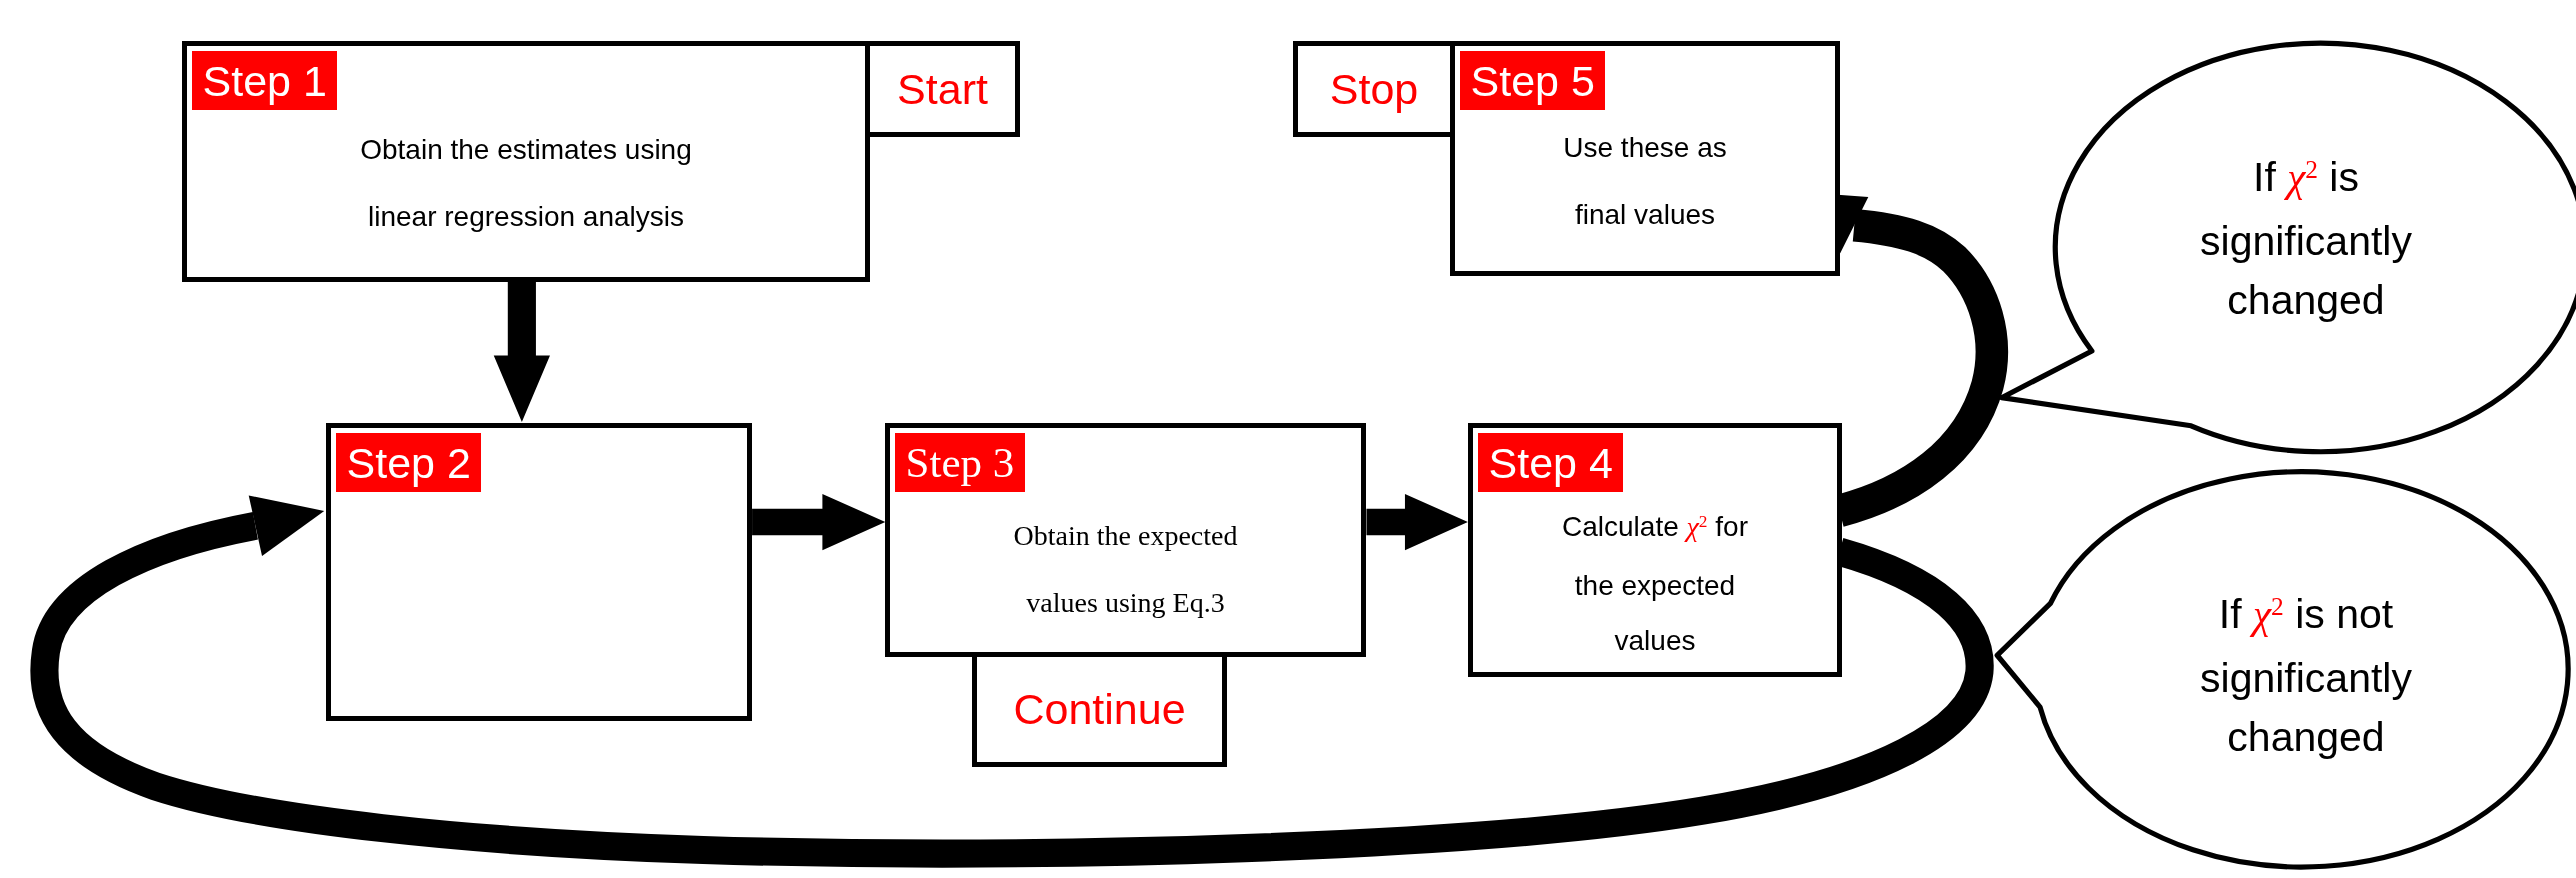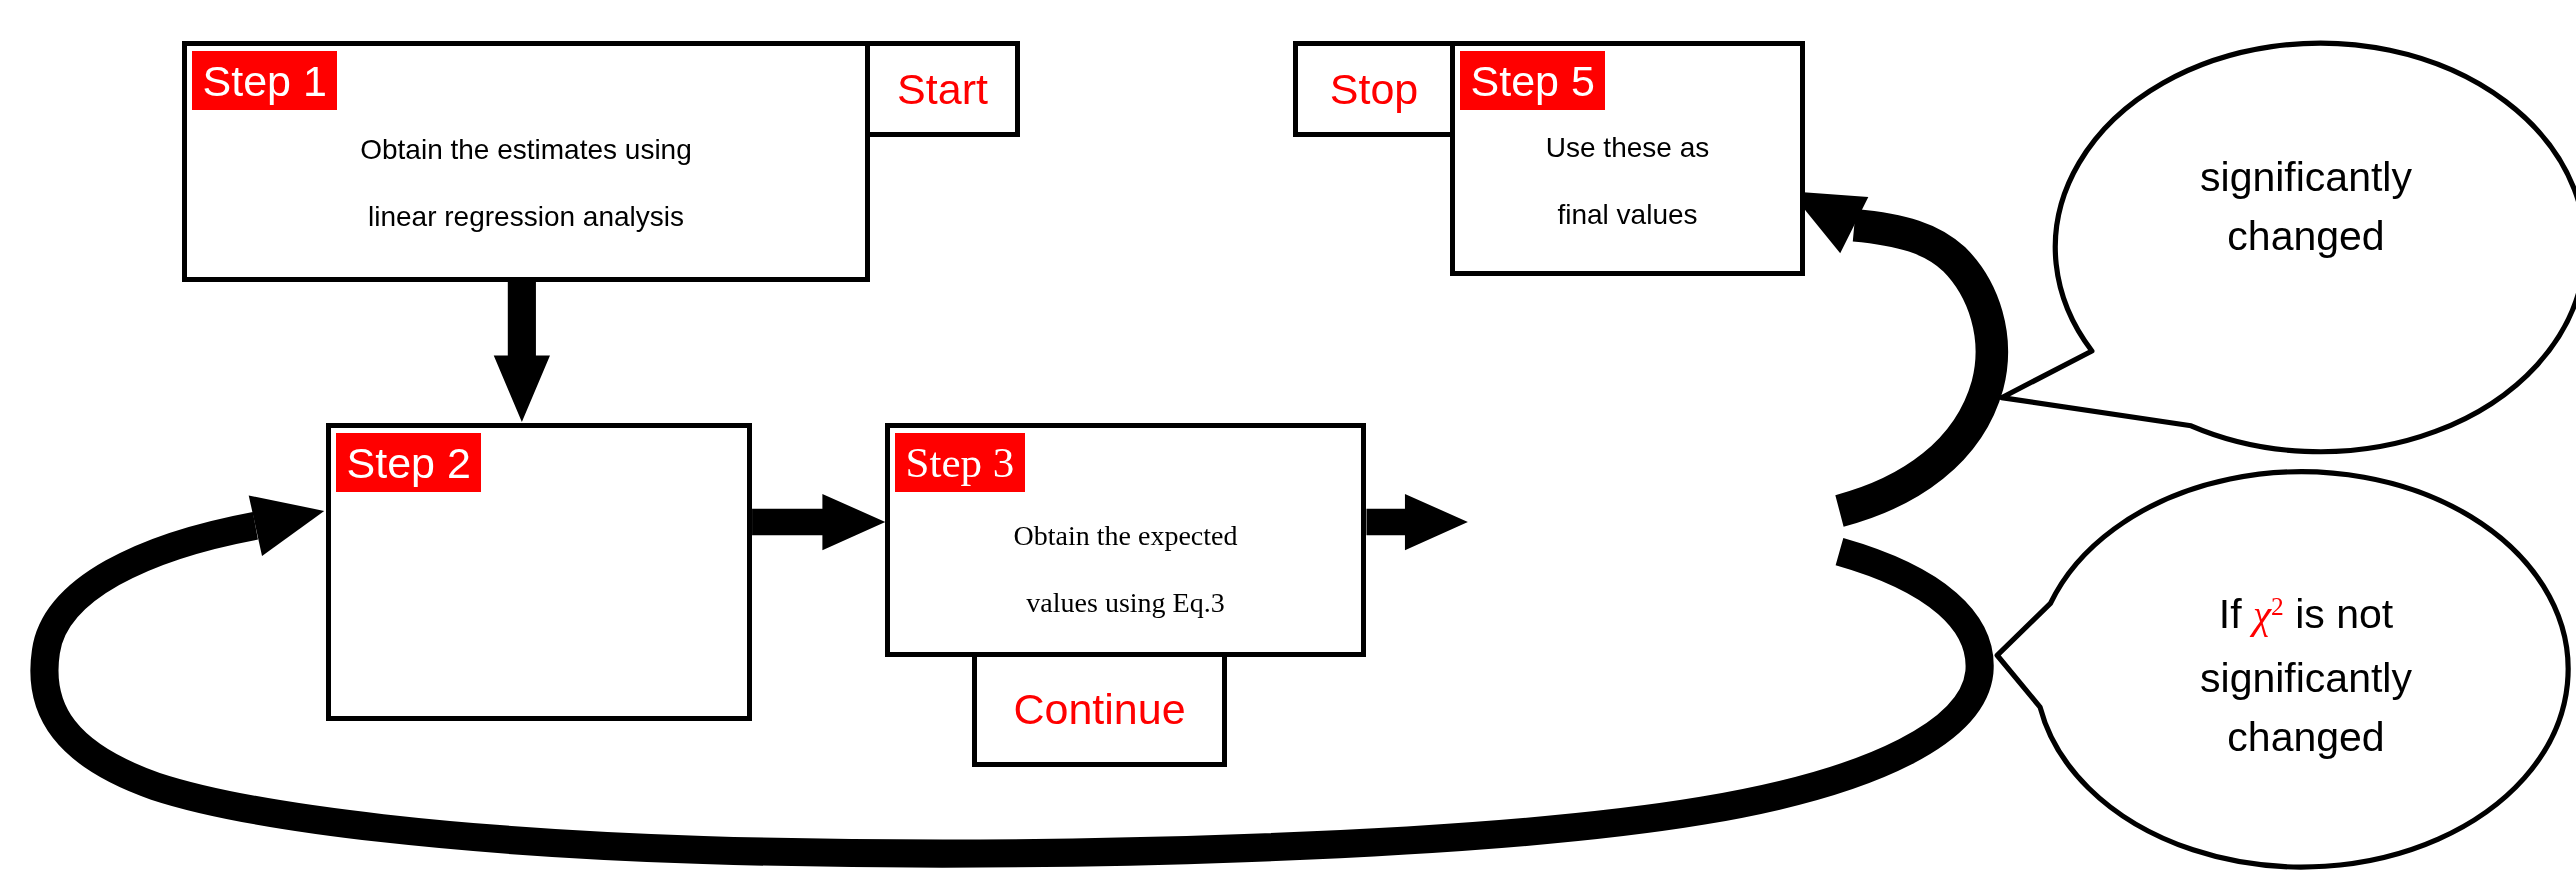--- a/index.html
+++ b/index.html
@@ -19,21 +19,21 @@
   .tagtext{color:#ff0000;font-size:43px;white-space:nowrap;}
   .chi{color:#ff0000;font-family:"Liberation Serif","DejaVu Serif",serif;font-style:italic;}
   .sup2{color:#ff0000;font-size:62%;position:relative;top:-0.5em;font-style:normal;
         font-family:"Liberation Serif","DejaVu Serif",serif;}
   .bubbletext{position:absolute;text-align:center;font-size:41px;line-height:59px;}
 
   
   .b-step1{left:182px;top:41px;width:688px;height:241px;}
   .b-start{left:865px;top:41px;width:155px;height:96px;}
   .b-stop{left:1293px;top:41px;width:162px;height:96px;}
-  .b-step5{left:1450px;top:41px;width:355px;height:235px;}
+  .b-step5{left:1450px;top:41px;width:390px;height:235px;}
   .b-step2{left:326px;top:423px;width:426px;height:298px;}
   .b-step3{left:885px;top:423px;width:481px;height:234px;font-family:Liberation Serif, serif;}
   .b-continue{left:972px;top:652px;width:255px;height:115px;}
   .b-step4{left:1468px;top:423px;width:374px;height:254px;}
 
   .t-step1{top:70px;line-height:67px;}
   .t-step2{top:74px;line-height:68px;}
   .t-step3{top:74px;line-height:67px;}
   .t-step4{top:71px;line-height:55px;}
   .t-step5{top:68px;line-height:67px;}
@@ -97,22 +97,31 @@
     <div class="body t-step3">
       <div class="line">Obtain the expected</div>
       <div class="line">values using Eq.3</div>
     </div>
   </div>
 
   <div class="box tagbox b-continue">
     <span class="tagtext">Continue</span>
   </div>
 
+  <div class="box b-step4">
+    <div class="chip">Step 4</div>
+    <div class="body t-step4">
+      <div class="line"><span>Calculate </span><span class="chi">χ</span><span class="sup2">2</span><span> for</span></div>
+      <div class="line">the expected</div>
+      <div class="line">values</div>
+    </div>
+  </div>
 
   <div class="bubbletext bt-changed">
+    <div class="line"><span>If </span><span class="chi">χ</span><span class="sup2">2</span><span> is</span></div>
     <div class="line">significantly</div>
     <div class="line">changed</div>
   </div>
 
   <div class="bubbletext bt-notchanged">
     <div class="line"><span>If </span><span class="chi">χ</span><span class="sup2">2</span><span> is not</span></div>
     <div class="line">significantly</div>
     <div class="line">changed</div>
   </div>
 

